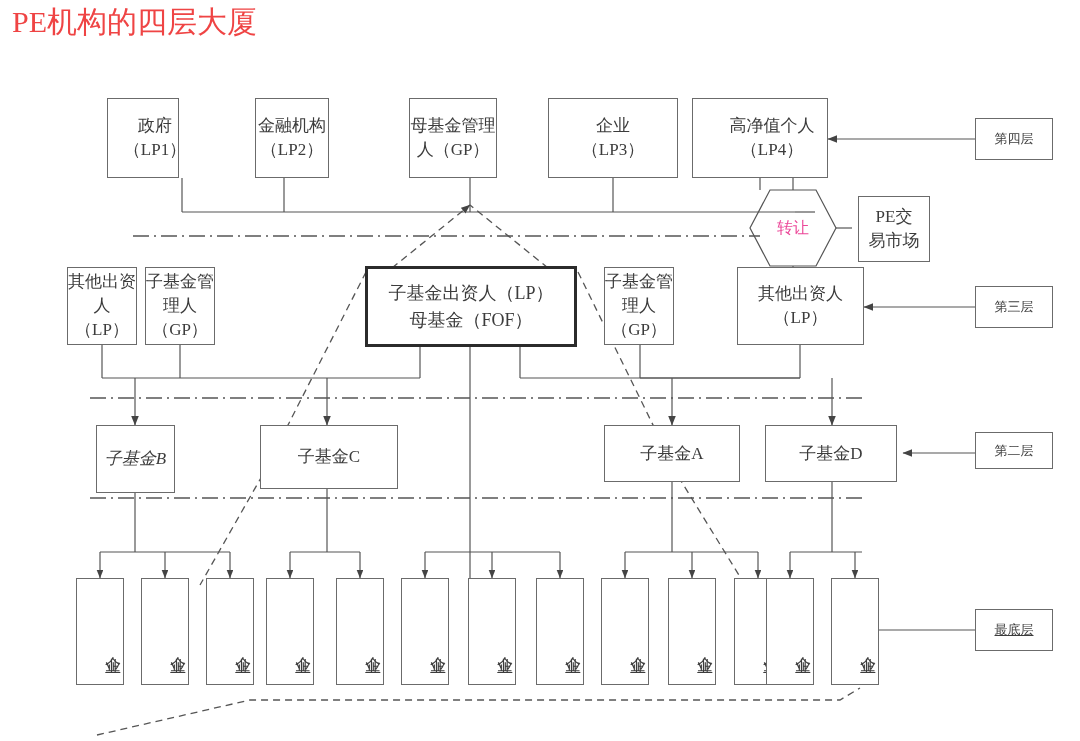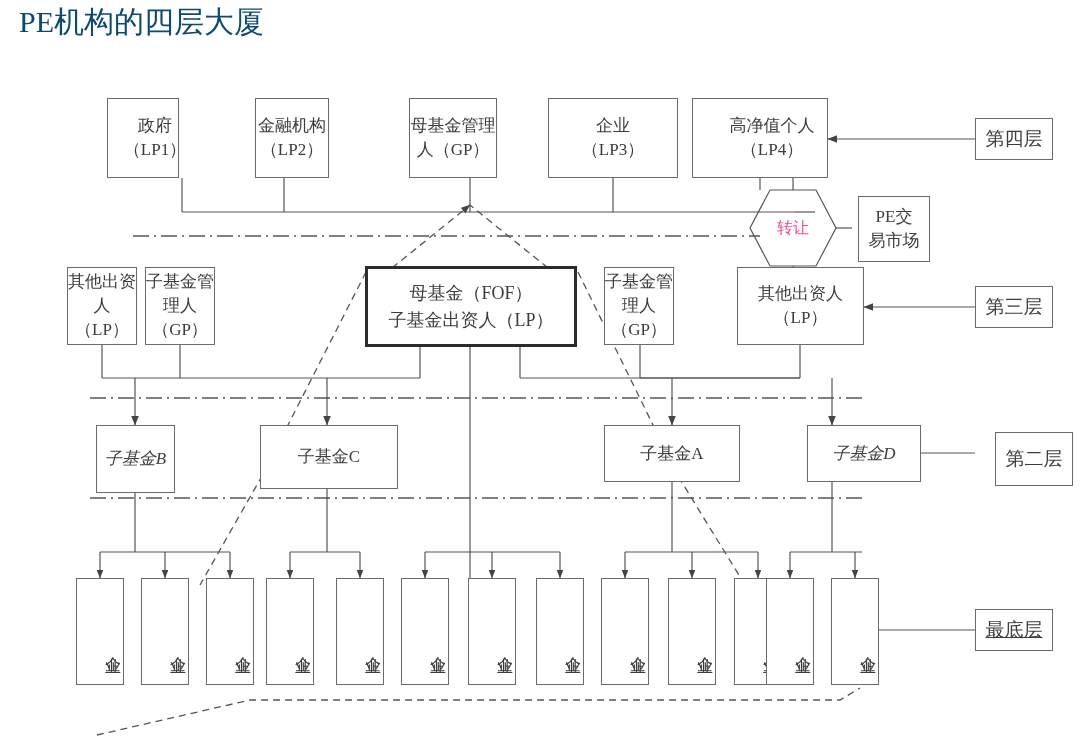--- a/index.html
+++ b/index.html
@@ -1,34 +1,34 @@
 <!DOCTYPE html>
 <html><head>
 <meta charset="utf-8">
 <style>
   html,body{margin:0;padding:0;background:#ffffff;}
   body{width:1080px;height:741px;position:relative;
        font-family:"Liberation Serif","DejaVu Serif",serif;color:#3a3a3a;
        overflow:hidden;}
   #page-title{
-    position:absolute;left:19px;top:2px;
-    font-size:30px;line-height:40px;color:#0c4a6e;
+    position:absolute;left:12px;top:2px;
+    font-size:30px;line-height:40px;color:#ef4444;
     font-family:"Liberation Serif","DejaVu Serif",serif;
     letter-spacing:0px;white-space:nowrap;
   }
   #canvas{position:absolute;left:0;top:0;width:1080px;height:741px;}
   .node{
     position:absolute;box-sizing:border-box;
     border:1.2px solid #6b6b6b;background:#ffffff;
     display:flex;align-items:center;justify-content:center;
     text-align:center;font-size:17px;line-height:24px;color:#3c3c3c;
     font-family:"Liberation Serif","DejaVu Serif",serif;
   }
   .node.bold{border:3px solid #2b2b2b;font-size:18px;line-height:27px;}
-  .node.label-box{font-size:19px;}
+  .node.label-box{font-size:13px;}
   .node.vert{
     writing-mode:vertical-rl;text-orientation:upright;
     font-size:16px;line-height:20px;letter-spacing:1px;
     padding-top:26px;align-items:flex-start;justify-content:center;
   }
   .node .txt{display:block;}
   .hexlabel{
     position:absolute;font-size:16px;line-height:20px;color:#ec4899;
     text-align:center;font-family:"Liberation Serif","DejaVu Serif",serif;
   }
@@ -186,22 +186,22 @@
   </div>
 </div>
 <div class="node" style="left:145px;top:267px;width:70px;height:78px;">
   <div>
     <span class="txt">子基金管理人</span>
     <span class="txt">（GP）</span>
   </div>
 </div>
 <div class="node bold" style="left:365px;top:266px;width:212px;height:81px;">
   <div>
+    <span class="txt">子基金出资人（LP）</span>
     <span class="txt">母基金（FOF）</span>
-    <span class="txt">子基金出资人（LP）</span>
   </div>
 </div>
 <div class="node" style="left:604px;top:267px;width:70px;height:78px;">
   <div>
     <span class="txt">子基金管理人</span>
     <span class="txt">（GP）</span>
   </div>
 </div>
 <div class="node" style="left:737px;top:267px;width:127px;height:78px;">
   <div>
@@ -215,24 +215,24 @@
 
 <div class="node" style="left:96px;top:425px;width:79px;height:68px;font-style:italic;">
   <span>子基金B</span>
 </div>
 <div class="node" style="left:260px;top:425px;width:138px;height:64px;">
   <span>子基金C</span>
 </div>
 <div class="node" style="left:604px;top:425px;width:136px;height:57px;">
   <span>子基金A</span>
 </div>
-<div class="node" style="left:807px;top:425px;width:114px;height:57px;font-style:italic;">
+<div class="node" style="left:765px;top:425px;width:132px;height:57px;">
   <span>子基金D</span>
 </div>
-<div class="node label-box" style="left:975px;top:432px;width:78px;height:54px;margin-left:20px;">
+<div class="node label-box" style="left:975px;top:432px;width:78px;height:37px;">
   <span>第二层</span>
 </div>
 
 <div id="bottom-row">
     <div class="node vert" style="left: 76px; top: 578px; width: 48px; height: 107px;">
       <span>企业</span>
     </div>
     <div class="node vert" style="left: 141px; top: 578px; width: 48px; height: 107px;">
       <span>企业</span>
     </div>

